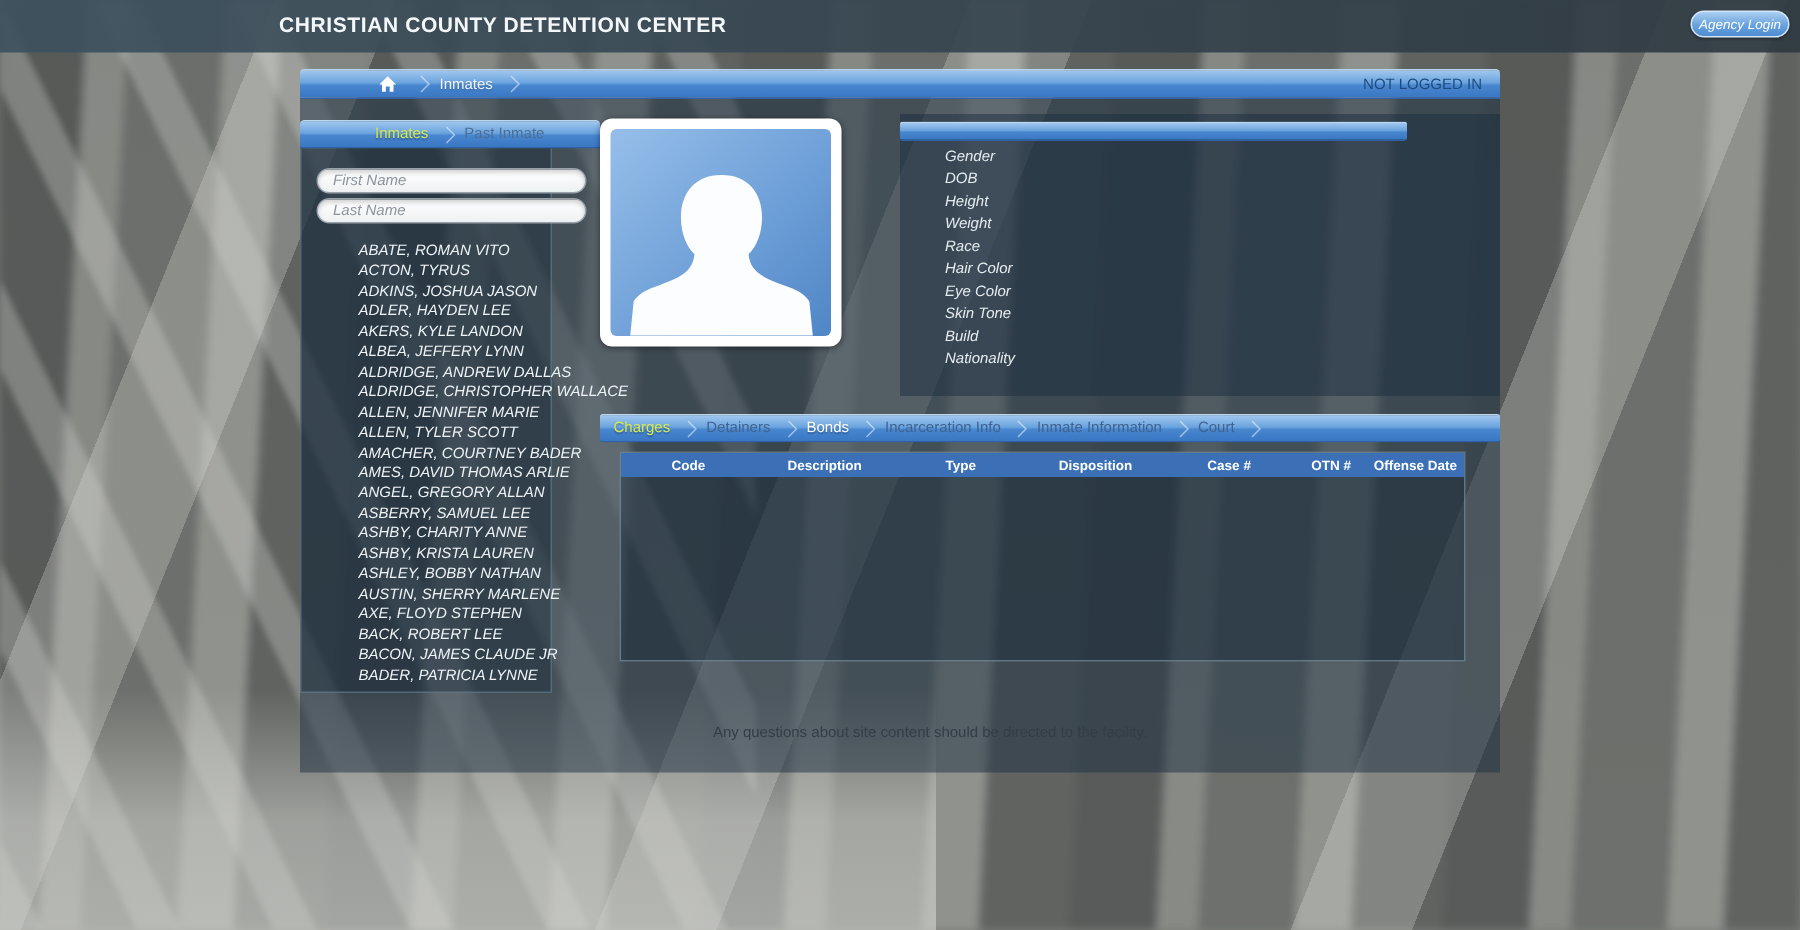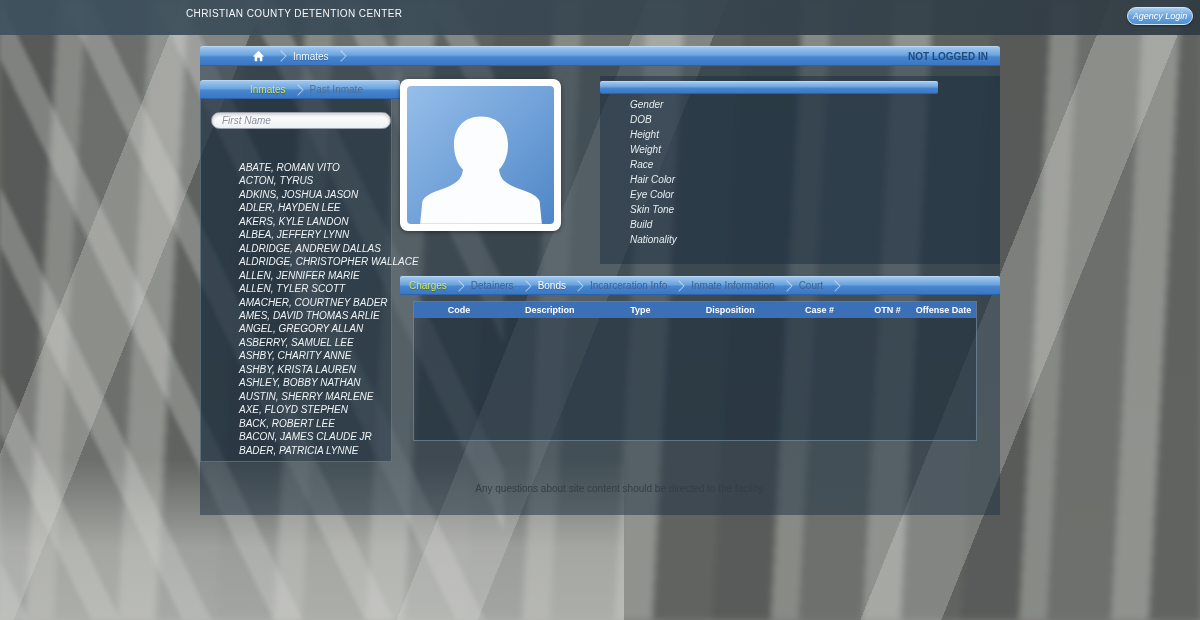--- a/index.html
+++ b/index.html
@@ -19,48 +19,48 @@
       rgba(232,232,227,0) 245px 430px);}
   .bg-left-diag{left:0;top:0;width:42%;height:100%;filter:blur(2px);
     background:repeating-linear-gradient(64deg,
       rgba(214,216,212,.32) 0 26px,rgba(90,93,90,0) 26px 82px);}
   .bg-bottom-light{left:0;bottom:0;width:52%;height:26%;
     background:linear-gradient(180deg,rgba(206,207,203,0) 0%,rgba(210,211,207,.55) 55%,rgba(214,215,211,.6) 100%);}
 
   
   .topbar{left:0;top:0;width:1200px;height:35px;
     background:linear-gradient(90deg,rgba(61,81,94,.92),rgba(46,57,65,.92));}
-  .site-title{left:186px;top:8px;color:#f4f7f9;font-size:10px;font-weight:normal;letter-spacing:.4px;}
+  .site-title{left:186px;top:8px;color:#f4f7f9;font-size:14px;font-weight:bold;letter-spacing:.4px;}
   .agency-btn{left:1127px;top:7px;width:64px;height:16px;border-radius:9px;cursor:pointer;
     background:linear-gradient(180deg,#aacff1 0%,#68a2dd 55%,#4d8dd2 100%);
     border:1px solid #d3e6f8;color:#fff;font-size:9px;font-style:italic;
     display:flex;align-items:center;justify-content:center;box-shadow:0 1px 2px rgba(0,0,0,.35);}
 
   
   .bluebar{background:linear-gradient(180deg,#a0c7ef 0%,#6ba4de 45%,#4886cf 55%,#3a77c4 100%);
     border-top:1px solid #b9d6f3;border-bottom:1px solid #2d62a6;box-sizing:border-box;padding-left:44px;}
   .sep{display:inline-block;width:7px;height:7px;border-top:1px solid rgba(240,248,255,.55);
     border-right:1px solid rgba(240,248,255,.55);transform:rotate(45deg);margin:0 8px;flex:none;}
 
   
   .breadcrumb{left:200px;top:46px;width:800px;height:20px;display:flex;align-items:center;
     border-radius:3px 3px 0 0;}
   .home-seg{display:flex;align-items:center;padding:0 4px 0 8px;cursor:pointer;height:100%;}
   .crumb{color:#f2f7fb;font-size:10px;cursor:pointer;text-shadow:0 1px 1px rgba(0,0,0,.25);}
-  .crumb-status{margin-left:auto;margin-right:12px;color:#1d4b7e;font-size:10px;font-weight:bold;cursor:default;}
+  .crumb-status{margin-left:auto;margin-right:12px;color:#1d4b7e;font-size:10px;font-weight:normal;cursor:default;}
 
   
   .content-overlay{left:200px;top:66px;width:800px;height:449px;background:rgba(30,50,68,.52);}
 
   
   .left-header{left:200px;top:80px;width:200px;height:19px;display:flex;align-items:center;
     border-radius:3px 3px 0 0;font-size:10px;}
   .ltab-active{color:#d8e94c;margin-left:6px;cursor:pointer;text-shadow:0 1px 1px rgba(0,0,0,.3);}
   .ltab-disabled{color:#4e6f93;cursor:default;}
-  .left-body{left:200px;top:99px;width:192px;height:363px;box-sizing:border-box;
+  .left-body{left:200px;top:99px;width:168px;height:363px;box-sizing:border-box;
     background:rgba(18,36,52,.38);border:1px solid rgba(130,160,185,.45);border-top:none;}
   .search-input{position:absolute;left:10px;width:180px;height:17px;box-sizing:border-box;
     border-radius:9px;border:1px solid #98a1aa;padding:0 10px;font-size:10px;font-style:italic;color:#222;
     background:linear-gradient(180deg,#ffffff,#eef1f3);box-shadow:inset 0 2px 3px rgba(0,0,0,.18);outline:none;}
   .search-input::placeholder{color:#8d939b;font-style:italic;}
   .inmate-list{position:absolute;left:14px;top:62px;right:6px;line-height:13.45px;}
   .inmate{color:#eef3f6;font-size:10px;font-style:italic;white-space:nowrap;cursor:pointer;margin-left:24px;}
 
   
   .photo{left:400px;top:79px;width:161px;height:152px;background:#fff;border-radius:8px;
@@ -134,20 +134,21 @@
   </div>
 
   <div class="abs bluebar left-header">
     <span class="ltab-active">Inmates</span>
     <span class="sep"></span>
     <span class="ltab-disabled">Past Inmate</span>
   </div>
 
   <div class="abs left-body">
     <input class="search-input" style="top: 13px;" placeholder="First Name">
+    <input class="search-input" style="top: 33px;" placeholder="Last Name">
     <div class="inmate-list">
 
     <div class="inmate">ABATE, ROMAN VITO</div>
         <div class="inmate">ACTON, TYRUS</div>
         <div class="inmate">ADKINS, JOSHUA JASON</div>
         <div class="inmate">ADLER, HAYDEN LEE</div>
         <div class="inmate">AKERS, KYLE LANDON</div>
         <div class="inmate">ALBEA, JEFFERY LYNN</div>
         <div class="inmate">ALDRIDGE, ANDREW DALLAS</div>
         <div class="inmate">ALDRIDGE, CHRISTOPHER WALLACE</div>

